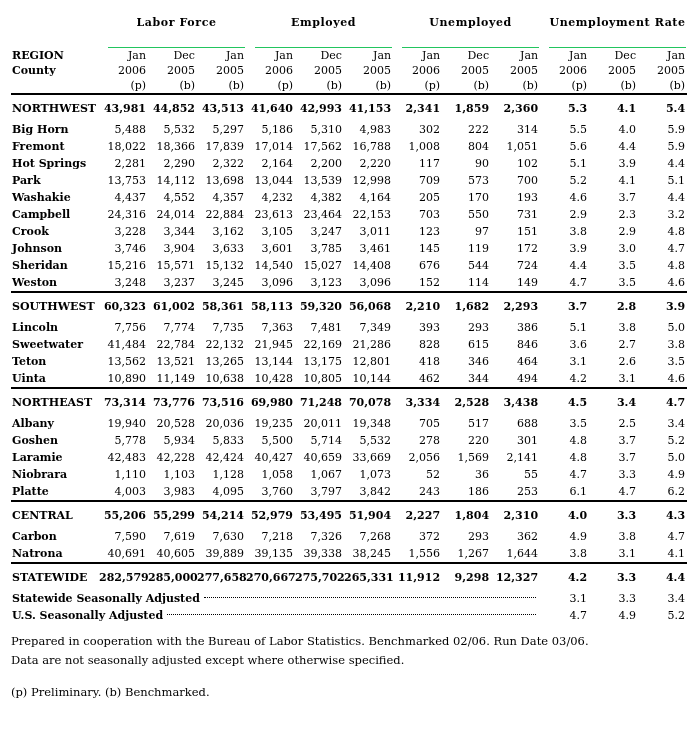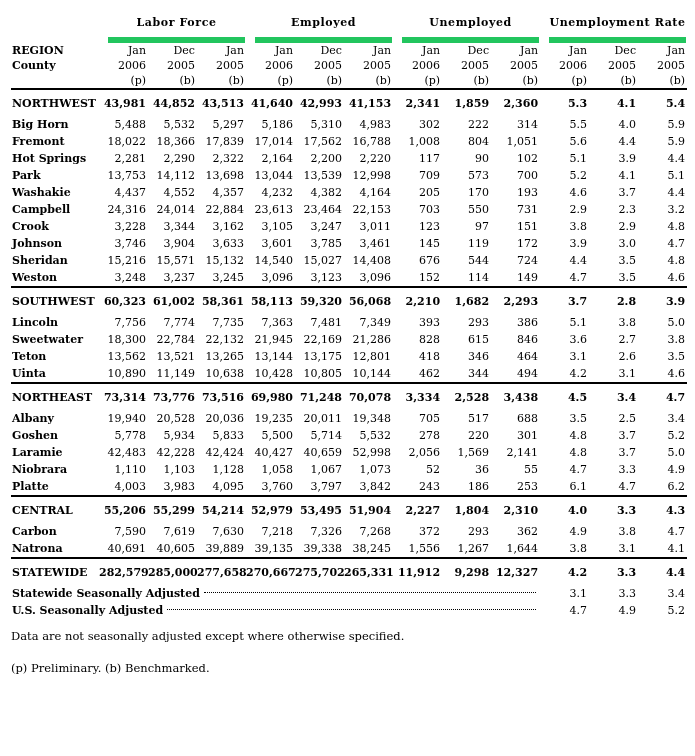--- a/index.html
+++ b/index.html
@@ -19,25 +19,25 @@
     font-size: 11px; font-weight: normal;
     text-align: right; vertical-align: bottom;
     padding: 2px 2px 2px 0; line-height: 13px;
     white-space: nowrap; overflow: visible;
   }
   .lbl { text-align: left; padding-left: 1px; font-weight: bold; }
 
   
   .grp { padding: 4px 0 0 0; vertical-align: bottom; }
   .grpline {
-    border-bottom: 6px solid #22c55e;
+    border-bottom: 1px solid #22c55e;
     margin-left: 9px; margin-right: 1px;
     text-align: center; font-weight: bold;
     font-size: 11px; letter-spacing: 0.6px;
-    padding-bottom: 8px;
+    padding-bottom: 18px;
   }
   tr.hdr th { padding-top: 1px; padding-bottom: 1px; }
   .region-hd { font-weight: bold; }
 
   
   tr.region-row td {
     border-top: 2px solid #000;
     font-weight: bold;
     padding-top: 7px; padding-bottom: 6px;
   }
@@ -326,21 +326,21 @@
           <td>7,349</td>
           <td>393</td>
           <td>293</td>
           <td>386</td>
           <td>5.1</td>
           <td>3.8</td>
           <td>5.0</td>
         </tr>
         <tr class="county-row">
           <td class="lbl">Sweetwater</td>
-          <td>18,300</td>
+          <td>41,484</td>
           <td>22,784</td>
           <td>22,132</td>
           <td>21,945</td>
           <td>22,169</td>
           <td>21,286</td>
           <td>828</td>
           <td>615</td>
           <td>846</td>
           <td>3.6</td>
           <td>2.7</td>
@@ -421,21 +421,21 @@
           <td>3.7</td>
           <td>5.2</td>
         </tr>
         <tr class="county-row">
           <td class="lbl">Laramie</td>
           <td>42,483</td>
           <td>42,228</td>
           <td>42,424</td>
           <td>40,427</td>
           <td>40,659</td>
-          <td>52,998</td>
+          <td>33,669</td>
           <td>2,056</td>
           <td>1,569</td>
           <td>2,141</td>
           <td>4.8</td>
           <td>3.7</td>
           <td>5.0</td>
         </tr>
         <tr class="county-row">
           <td class="lbl">Niobrara</td>
           <td>1,110</td>
@@ -546,15 +546,16 @@
           </td>
           <td>4.7</td>
           <td>4.9</td>
           <td>5.2</td>
         </tr>
       </tbody>
   </table>
 </div>
 
 <div class="footer">
+  <p>Prepared in cooperation with the Bureau of Labor Statistics. Benchmarked 02/06. Run Date 03/06.</p>
   <p>Data are not seasonally adjusted except where otherwise specified.</p>
   <p class="legend">(p) Preliminary.  (b) Benchmarked.</p>
 </div>
 
 </body></html>

